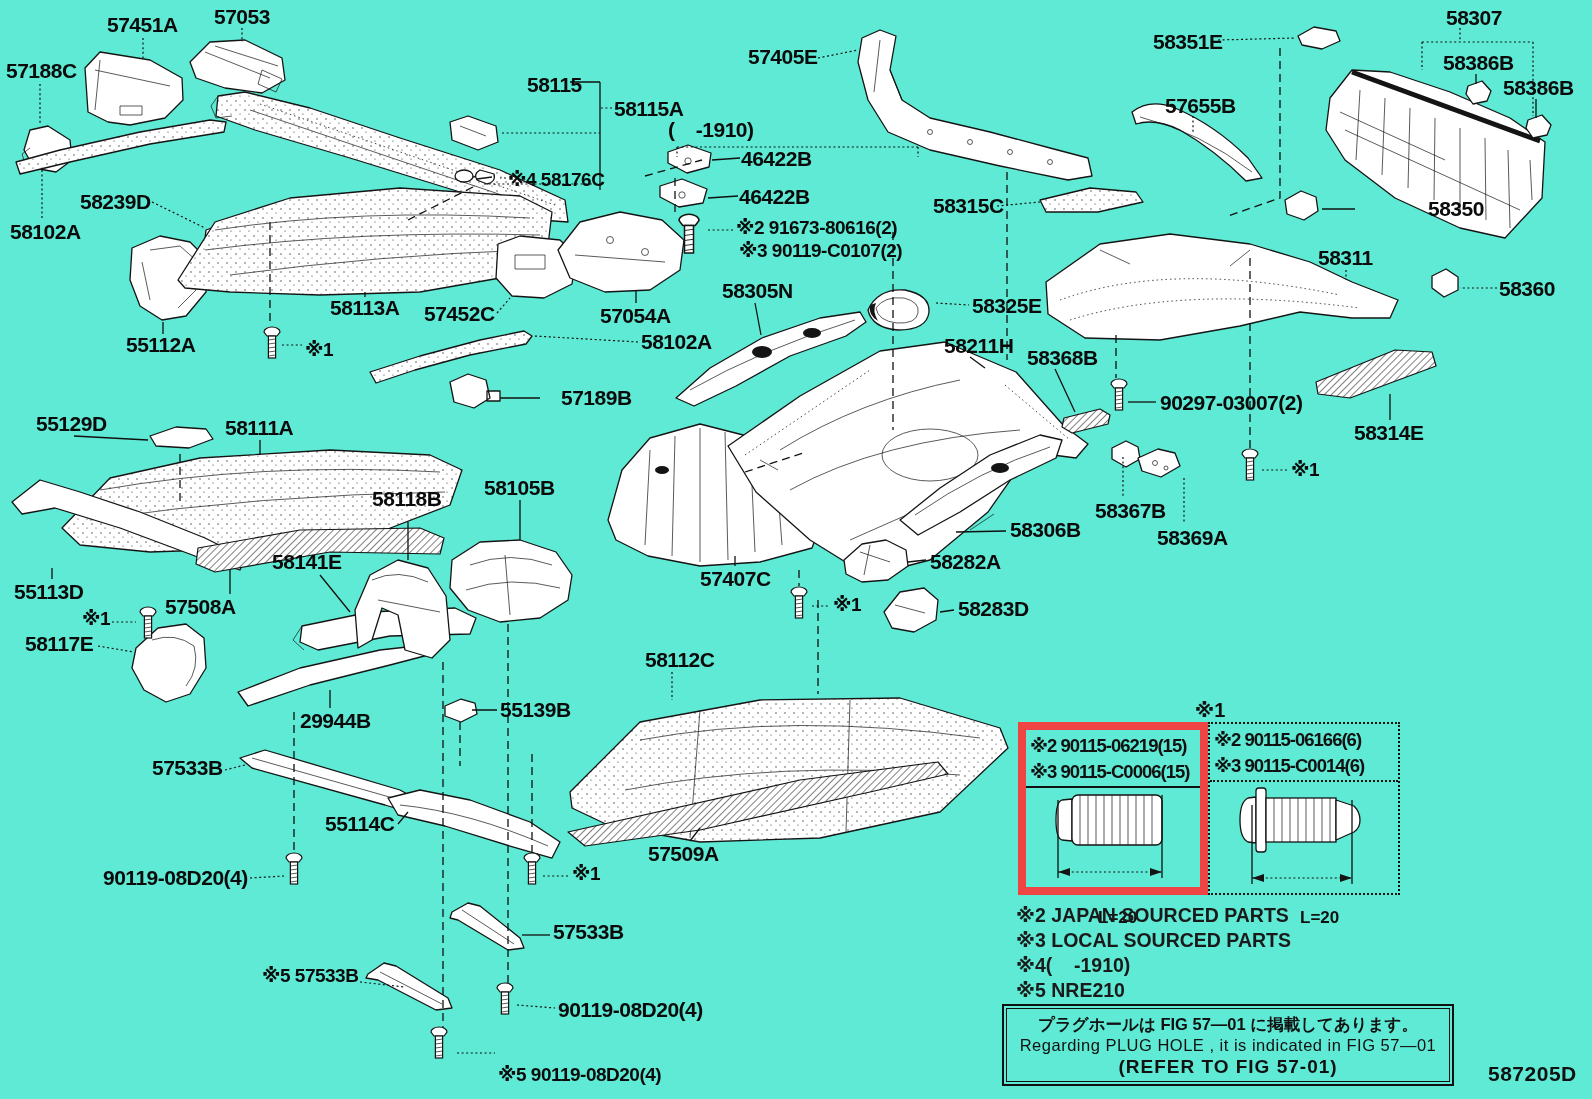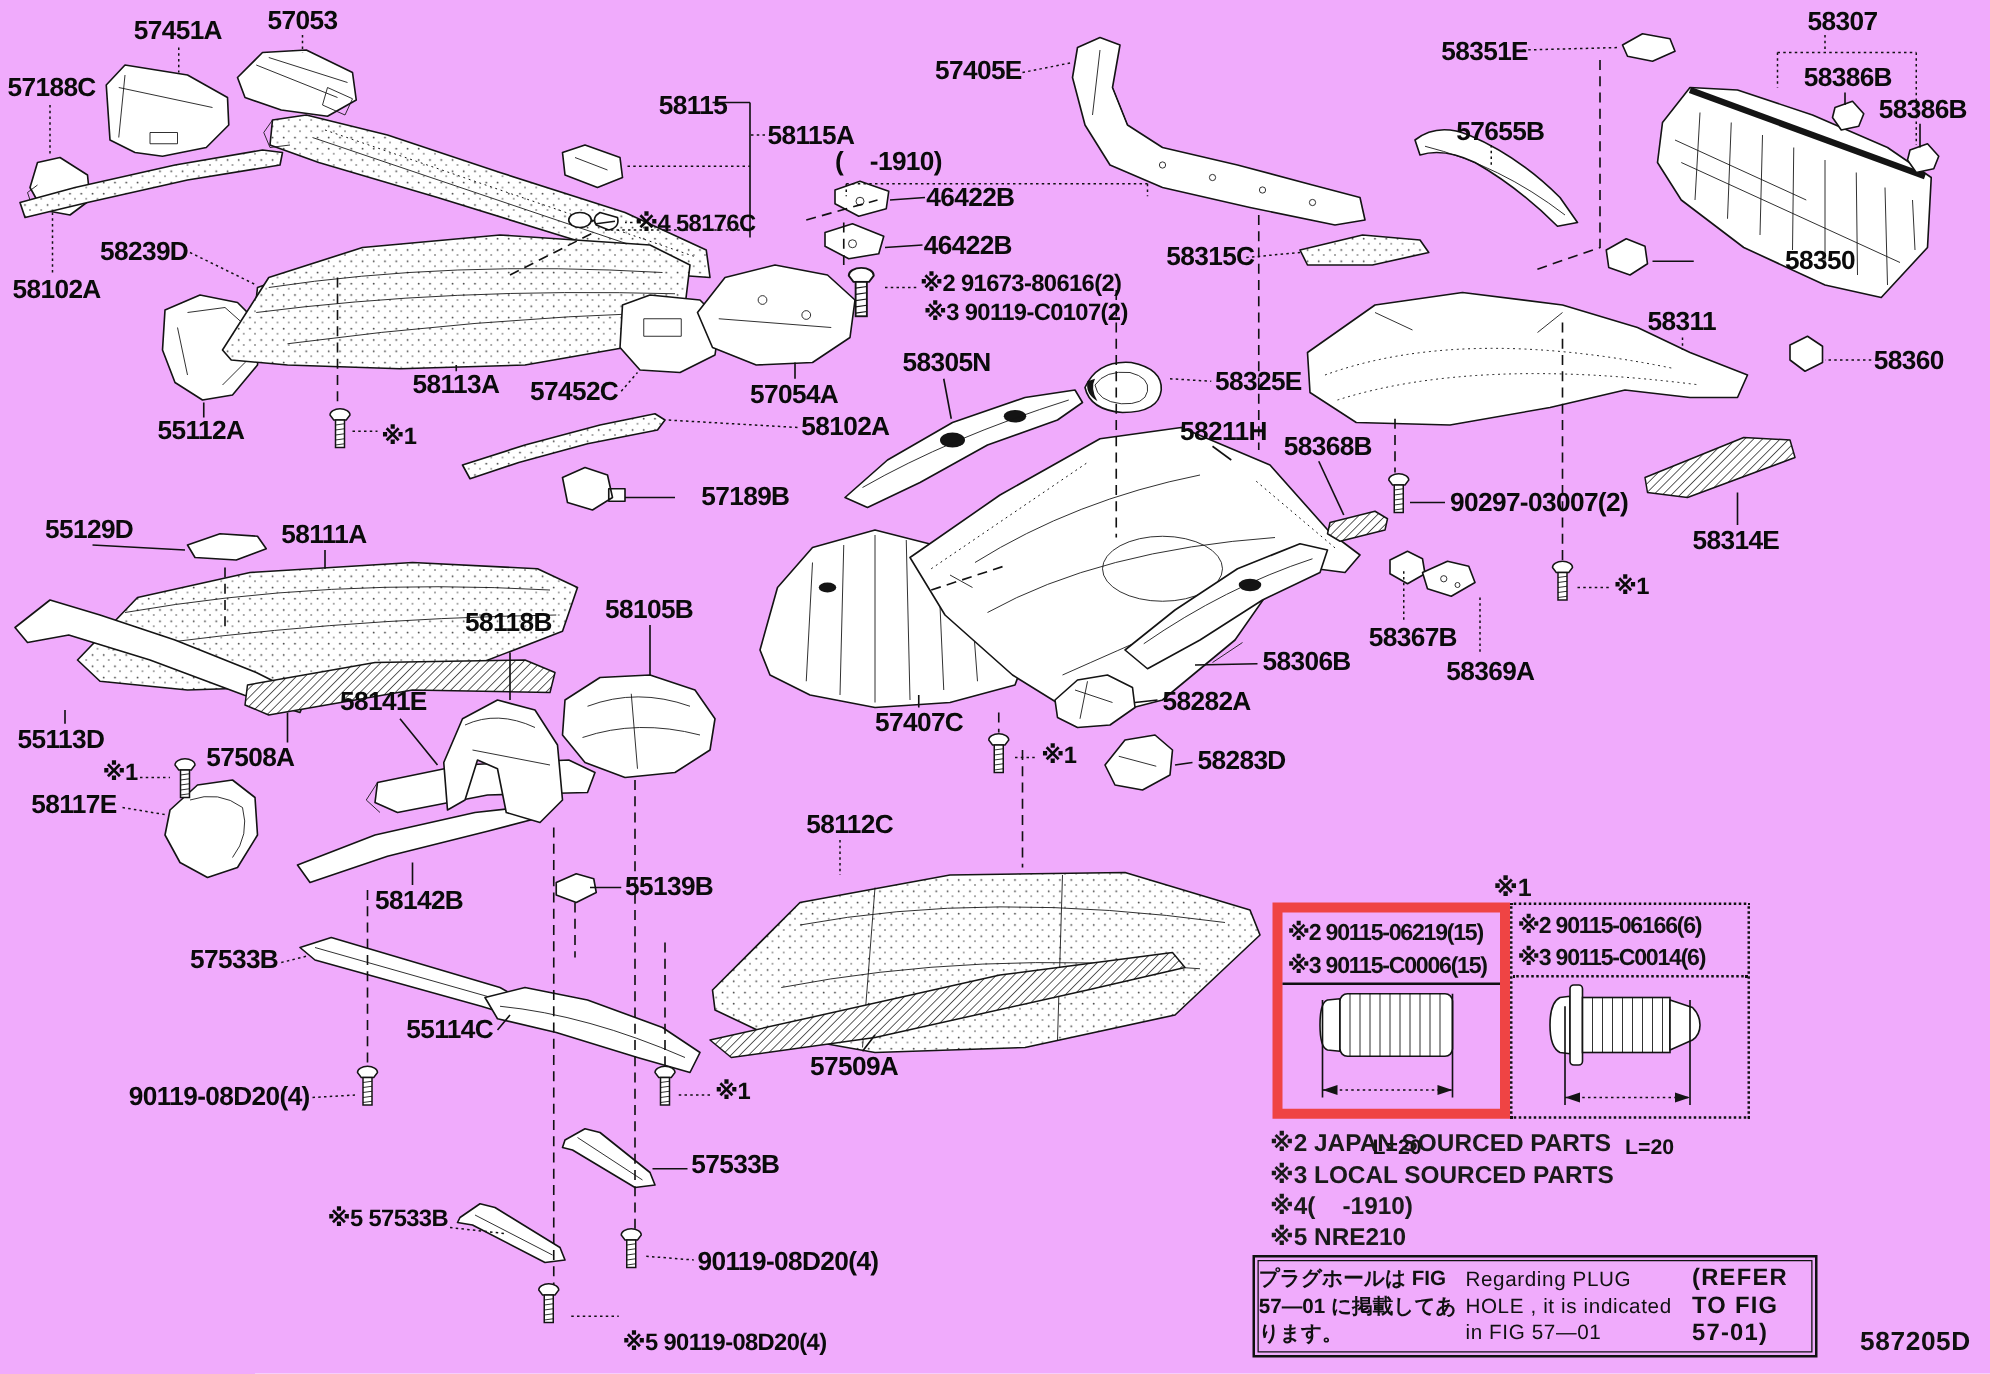--- a/index.html
+++ b/index.html
@@ -1,16 +1,16 @@
 <!DOCTYPE html>
 <html><head>
 <meta charset="utf-8">
 <style>
   html,body{margin:0;padding:0;background:#fff;}
-  #stage{position:relative;width:1592px;height:1099px;background:#f0abfc;overflow:hidden;
+  #stage{position:relative;width:1592px;height:1099px;background:#5eead4;overflow:hidden;
          font-family:"Liberation Sans","DejaVu Sans",sans-serif;color:#111;}
   #art{position:absolute;left:0;top:0;}
   .plabel{position:absolute;font-weight:700;font-size:21px;letter-spacing:-0.5px;
           color:#0b0b0b;white-space:pre;line-height:1;}
   .plabel.small{font-size:19px;}
   
   #fastener-table{position:absolute;left:1018px;top:722px;width:382px;height:175px;}
   #ft-mark{position:absolute;left:1150px;top:698px;width:120px;text-align:center;
            font-weight:700;font-size:20px;}
   .ft-cell{position:absolute;top:0;height:173px;box-sizing:border-box;}
@@ -22,21 +22,21 @@
   .ft-line{font-weight:700;font-size:18.5px;letter-spacing:-1px;white-space:pre;line-height:26px;}
   .ft-body{position:relative;height:112px;}
   .ft-dim{position:absolute;font-weight:700;font-size:17px;}
   
   #notes{position:absolute;left:1016px;top:903px;}
   .note-line{font-weight:600;font-size:19.5px;letter-spacing:0px;line-height:25px;white-space:pre;color:#1a1a1a;}
   
   #plug-box{position:absolute;left:1002px;top:1004px;width:452px;height:82px;
             border:2px solid #111;box-sizing:border-box;padding:2px;}
   #plug-inner{width:100%;height:100%;border:1px solid #111;box-sizing:border-box;
-              display:flex;flex-direction:row;justify-content:center;align-items:center;}
+              display:flex;flex-direction:column;justify-content:center;align-items:center;}
   .plug-jp{font-size:16.5px;font-weight:600;line-height:22px;}
   .plug-en{font-size:16.5px;font-weight:500;line-height:21px;letter-spacing:0.5px;}
   .plug-ref{font-size:19px;font-weight:700;line-height:22px;letter-spacing:1px;}
   #diagram-code{position:absolute;left:1488px;top:1062px;font-size:21px;font-weight:600;letter-spacing:0.5px;}
   
   .part{fill:#ffffff;stroke:#141414;stroke-width:1.3;stroke-linejoin:round;}
   .parth{fill:url(#hp);stroke:#141414;stroke-width:1.2;stroke-linejoin:round;}
   .parts{fill:url(#sp);stroke:#141414;stroke-width:1.3;stroke-linejoin:round;}
   .det{fill:none;stroke:#141414;stroke-width:0.7;}
   .detd{fill:none;stroke:#141414;stroke-width:0.8;stroke-dasharray:1.5,3;}
@@ -328,21 +328,21 @@
       <div class="plabel small" style="left: 1291px; top: 460px;">※1</div>
       <div class="plabel" style="left: 36px; top: 413px;">55129D</div>
       <div class="plabel" style="left: 225px; top: 417px;">58111A</div>
       <div class="plabel" style="left: 372px; top: 488px;">58118B</div>
       <div class="plabel" style="left: 484px; top: 477px;">58105B</div>
       <div class="plabel" style="left: 272px; top: 551px;">58141E</div>
       <div class="plabel" style="left: 14px; top: 581px;">55113D</div>
       <div class="plabel" style="left: 165px; top: 596px;">57508A</div>
       <div class="plabel small" style="left: 82px; top: 609px;">※1</div>
       <div class="plabel" style="left: 25px; top: 633px;">58117E</div>
-      <div class="plabel" style="left: 300px; top: 710px;">58142B</div>
+      <div class="plabel" style="left: 300px; top: 710px;">29944B</div>
       <div class="plabel" style="left: 500px; top: 699px;">55139B</div>
       <div class="plabel" style="left: 645px; top: 649px;">58112C</div>
       <div class="plabel" style="left: 152px; top: 757px;">57533B</div>
       <div class="plabel" style="left: 325px; top: 813px;">55114C</div>
       <div class="plabel" style="left: 648px; top: 843px;">57509A</div>
       <div class="plabel" style="left: 103px; top: 867px;">90119-08D20(4)</div>
       <div class="plabel small" style="left: 572px; top: 864px;">※1</div>
       <div class="plabel" style="left: 700px; top: 568px;">57407C</div>
       <div class="plabel small" style="left: 833px; top: 595px;">※1</div>
       <div class="plabel" style="left: 930px; top: 551px;">58282A</div>

